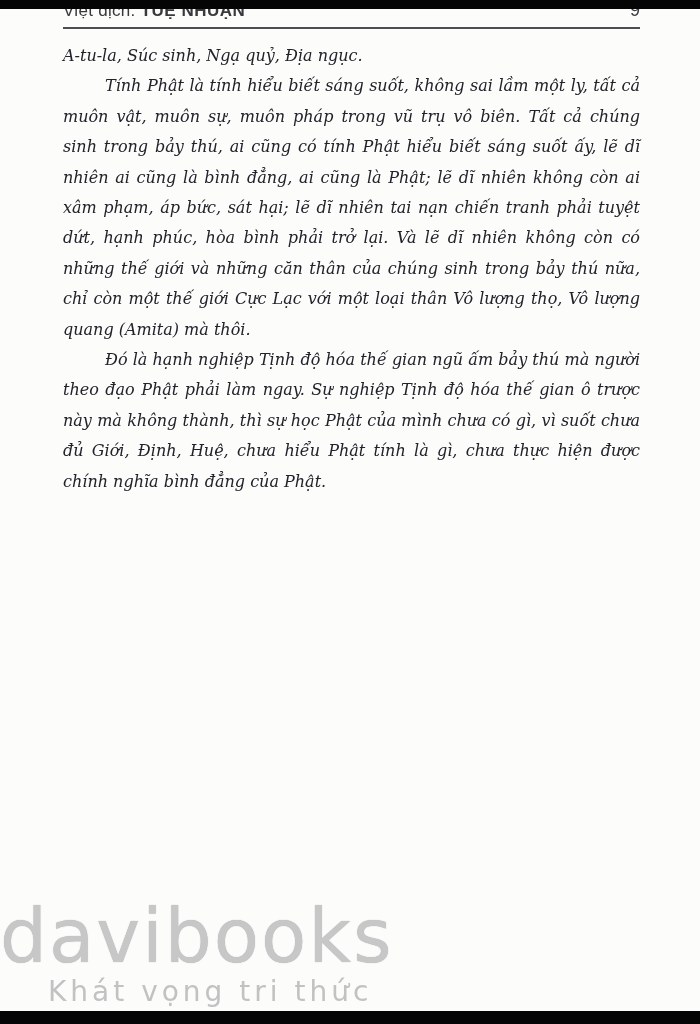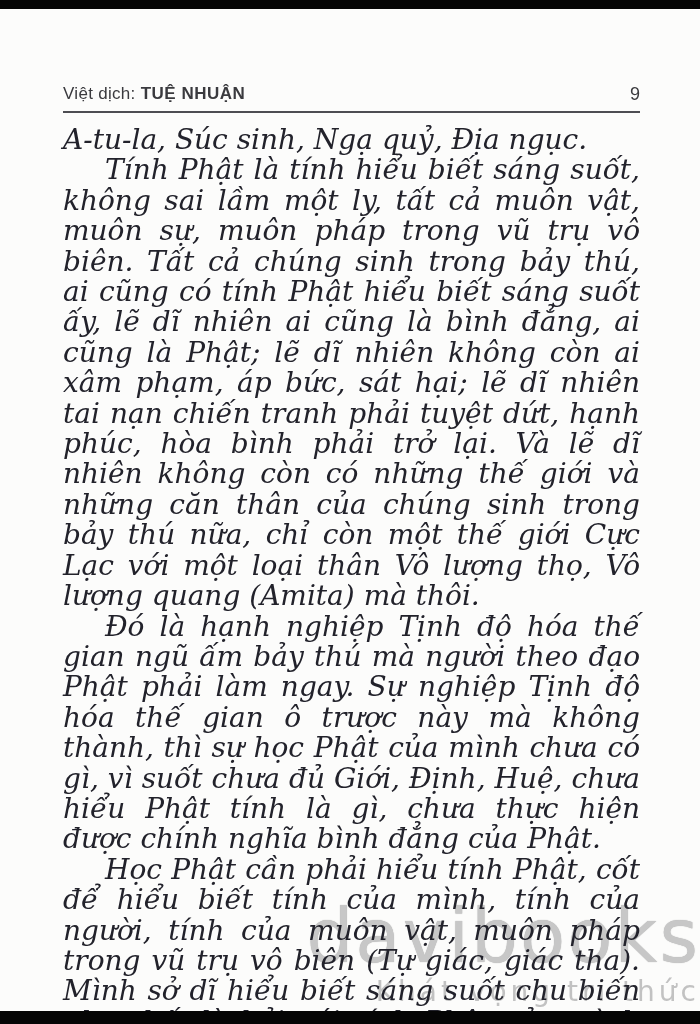--- a/index.html
+++ b/index.html
@@ -25,21 +25,21 @@
   }
   .scan-bar.top { top: 0; height: 9px; }
   .scan-bar.bottom { bottom: 0; height: 13px; }
 
   
   .watermark {
     position: absolute;
     left: 0;
     right: 0;
     bottom: 16px;
-    text-align: right;
+    text-align: left;
     z-index: 1;
     user-select: none;
   }
   .wm-logo {
     font-family: "DejaVu Sans", sans-serif;
     font-size: 74px;
     font-weight: 400;
     letter-spacing: 2px;
     color: #c7c7c7;
     text-shadow: 0 0 1px #a8a8a8;
@@ -57,39 +57,38 @@
   .content {
     position: absolute;
     left: 63px;
     right: 60px;
     top: 0;
     z-index: 2;
   }
   .page-header {
     display: flex;
     justify-content: space-between;
-    align-items: flex-start;
-    margin-top: 84px;
+    align-items: center;
     font-family: "Liberation Sans", sans-serif;
     color: #3a3a3e;
     font-size: 17px;
   }
   .header-left { letter-spacing: 0.3px; }
   .header-left .translator-name { font-weight: 700; letter-spacing: 0.5px; }
   .page-number { font-size: 18px; color: #3a3a3e; }
   .header-rule {
     margin-top: 6px;
     height: 2px;
     background: #4d4d52;
   }
   .body-text {
     margin-top: 12px;
     font-family: "DejaVu Serif", serif;
     font-style: italic;
-    font-size: 28px;
+    font-size: 16px;
     line-height: 30.4px;
     color: #22222b;
     text-align: justify;
   }
   .body-text p { text-indent: 42px; }
   .body-text p.no-indent { text-indent: 0; }
 </style>
 </head>
 <body>
 
@@ -111,20 +110,19 @@
       </span>
       <span class="page-number">9</span>
     </div>
 
     <div class="header-rule"></div>
 
     <div class="body-text">
       <p class="no-indent">A-tu-la, Súc sinh, Ngạ quỷ, Địa ngục.</p>
       <p>Tính Phật là tính hiểu biết sáng suốt, không sai lầm một ly, tất cả muôn vật, muôn sự, muôn pháp trong vũ trụ vô biên. Tất cả chúng sinh trong bảy thú, ai cũng có tính Phật hiểu biết sáng suốt ấy, lẽ dĩ nhiên ai cũng là bình đẳng, ai cũng là Phật; lẽ dĩ nhiên không còn ai xâm phạm, áp bức, sát hại; lẽ dĩ nhiên tai nạn chiến tranh phải tuyệt dứt, hạnh phúc, hòa bình phải trở lại. Và lẽ dĩ nhiên không còn có những thế giới và những căn thân của chúng sinh trong bảy thú nữa, chỉ còn một thế giới Cực Lạc với một loại thân Vô lượng thọ, Vô lượng quang (Amita) mà thôi.</p>
       <p>Đó là hạnh nghiệp Tịnh độ hóa thế gian ngũ ấm bảy thú mà người theo đạo Phật phải làm ngay. Sự nghiệp Tịnh độ hóa thế gian ô trược này mà không thành, thì sự học Phật của mình chưa có gì, vì suốt chưa đủ Giới, Định, Huệ, chưa hiểu Phật tính là gì, chưa thực hiện được chính nghĩa bình đẳng của Phật.</p>
-      <p>Học Phật cần phải hiểu tính Phật, cốt để hiểu biết tính của mình, tính của người, tính của muôn vật, muôn pháp trong vũ trụ vô biên (Tự giác, giác tha). Mình sở dĩ hiểu biết sáng suốt chu biến như thế, là bởi cái tính Phật của mình nó hiểu biết.</p>
     </div>
 
   </div>
 
   <div class="scan-bar bottom"></div>
 
 </div>
 
 </body></html>

